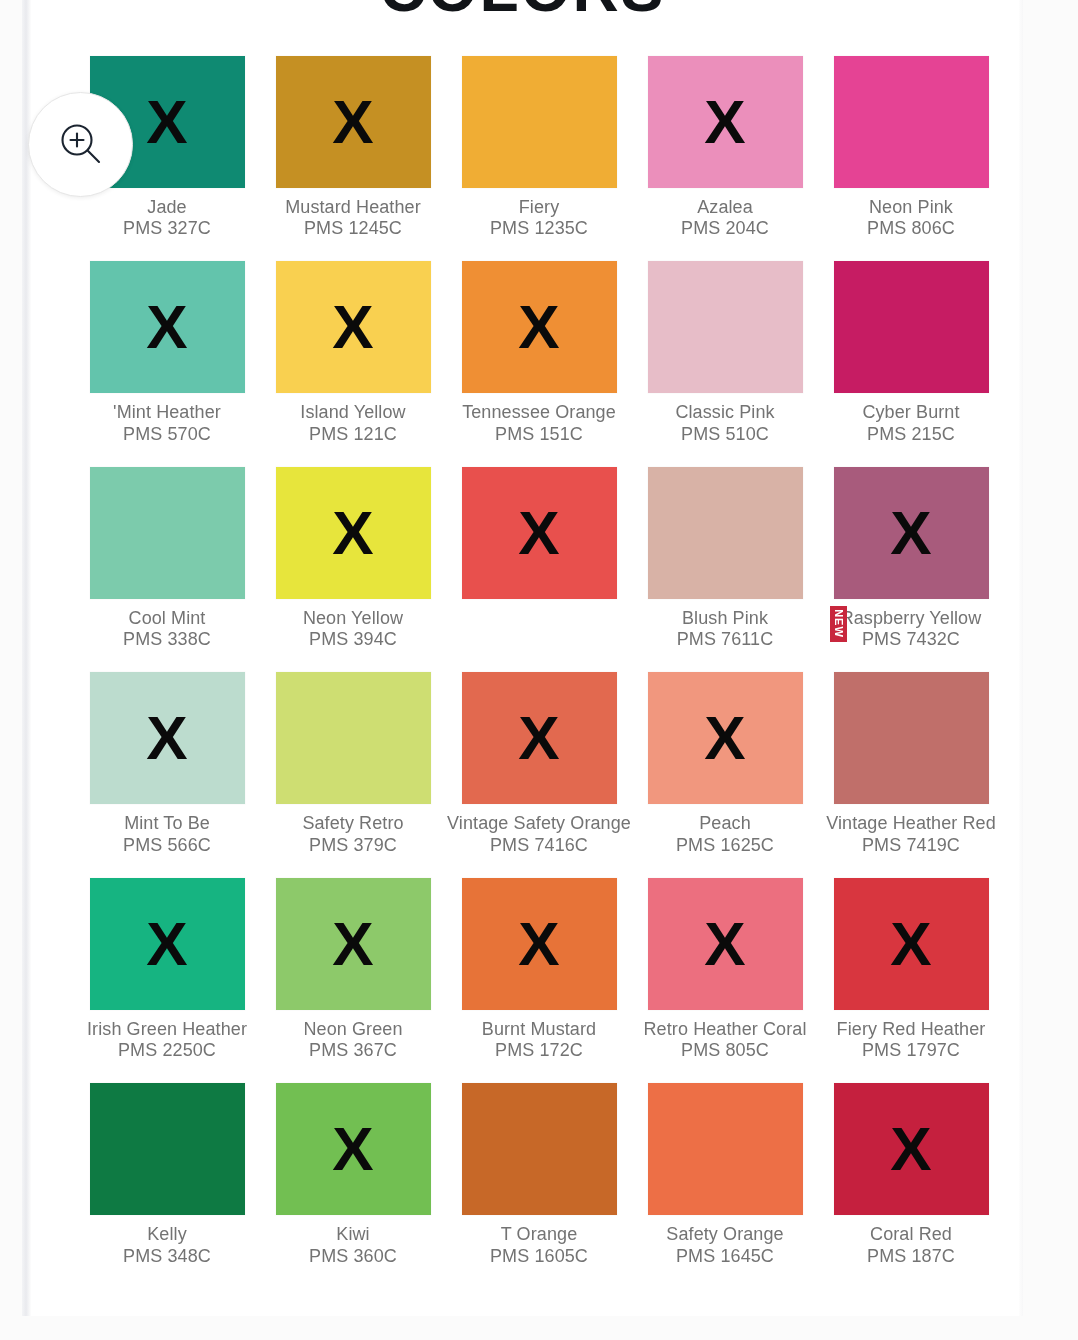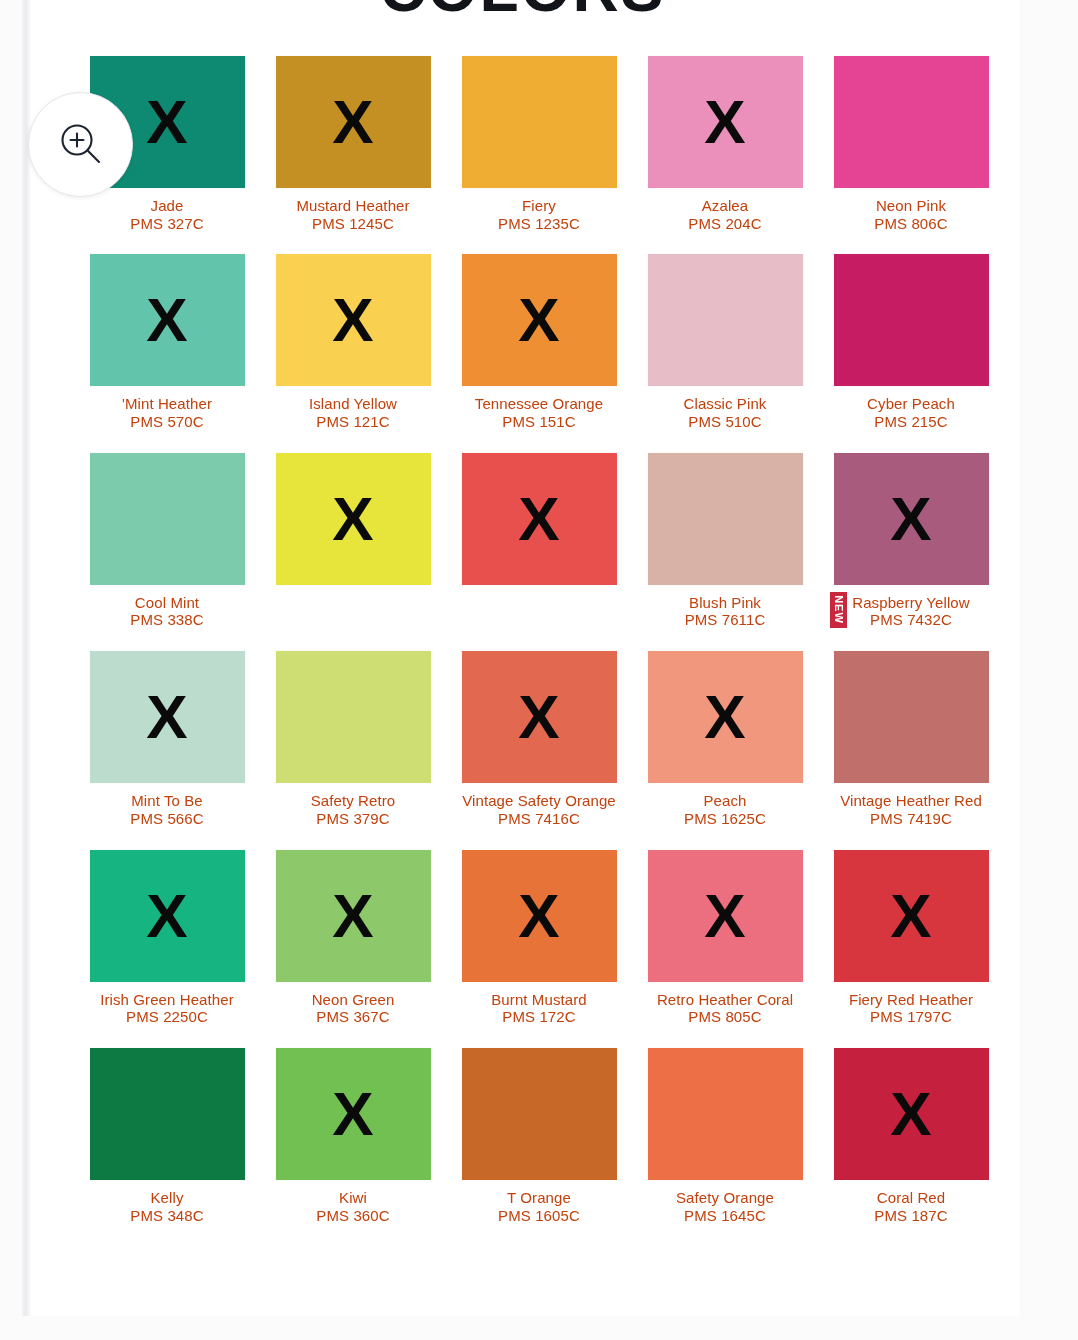--- a/index.html
+++ b/index.html
@@ -96,22 +96,22 @@
   .swatch-caption {
     margin-top: 9px;
     text-align: center;
     line-height: 1.18;
     position: relative;
     width: 186px;
   }
   .swatch-name,
   .swatch-pms {
     display: block;
-    font-size: 15px;
-    color: #c2410c;
+    font-size: 18px;
+    color: #737373;
     letter-spacing: 0.1px;
     white-space: nowrap;
   }
 
   
   .new-badge {
     position: absolute;
     left: 12px;
     top: -2px;
     width: 17px;
@@ -231,34 +231,38 @@
       <div class="swatch-cell">
         <div class="swatch-chip" style="background: rgb(231, 189, 200);"></div>
         <div class="swatch-caption">
           <span class="swatch-name">Classic Pink</span>
           <span class="swatch-pms">PMS 510C</span>
         </div>
       </div>
       <div class="swatch-cell">
         <div class="swatch-chip" style="background: rgb(198, 28, 99);"></div>
         <div class="swatch-caption">
-          <span class="swatch-name">Cyber Peach</span>
+          <span class="swatch-name">Cyber Burnt</span>
           <span class="swatch-pms">PMS 215C</span>
         </div>
       </div>
       <div class="swatch-cell">
         <div class="swatch-chip" style="background: rgb(124, 203, 172);"></div>
         <div class="swatch-caption">
           <span class="swatch-name">Cool Mint</span>
           <span class="swatch-pms">PMS 338C</span>
         </div>
       </div>
       <div class="swatch-cell">
         <div class="swatch-chip" style="background: rgb(231, 229, 60);">
           <span class="swatch-x">X</span>
+        </div>
+        <div class="swatch-caption">
+          <span class="swatch-name">Neon Yellow</span>
+          <span class="swatch-pms">PMS 394C</span>
         </div>
       </div>
       <div class="swatch-cell">
         <div class="swatch-chip" style="background: rgb(232, 80, 77);">
           <span class="swatch-x">X</span>
         </div>
       </div>
       <div class="swatch-cell">
         <div class="swatch-chip" style="background: rgb(216, 178, 166);"></div>
         <div class="swatch-caption">

